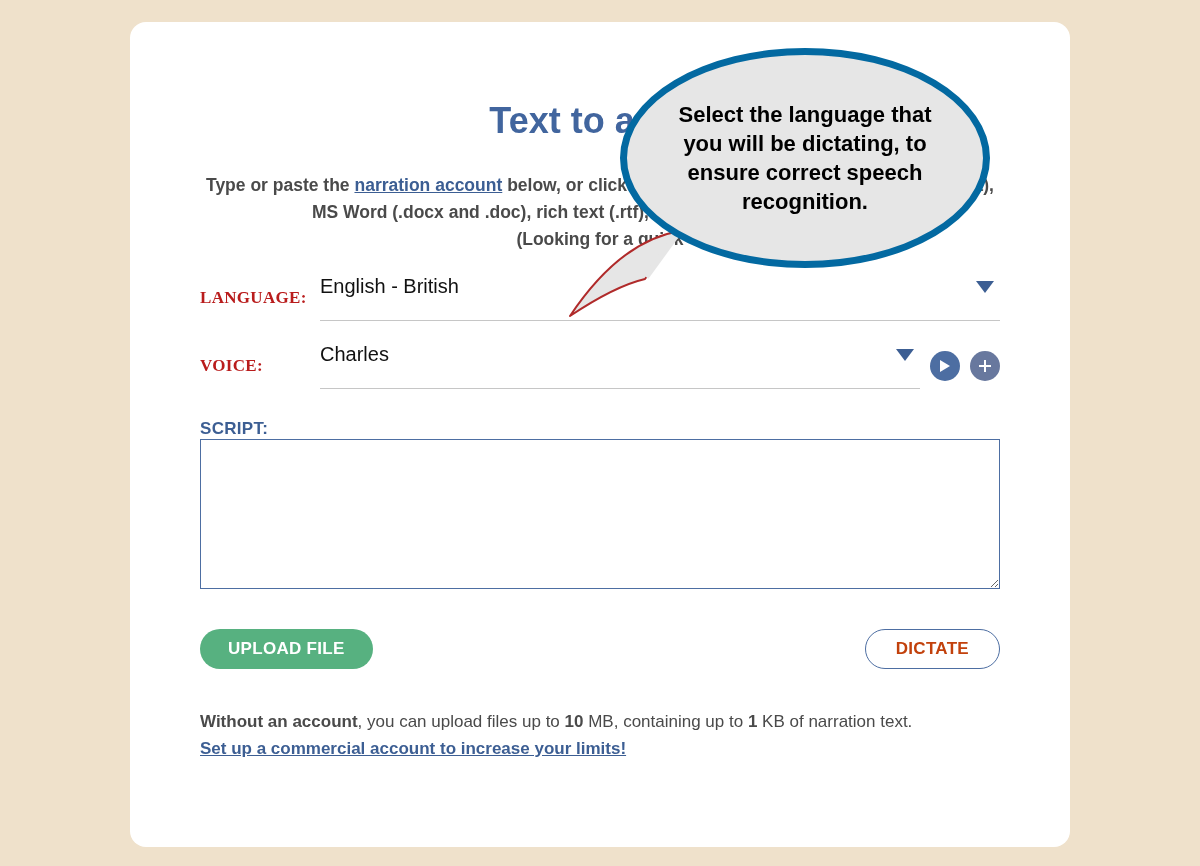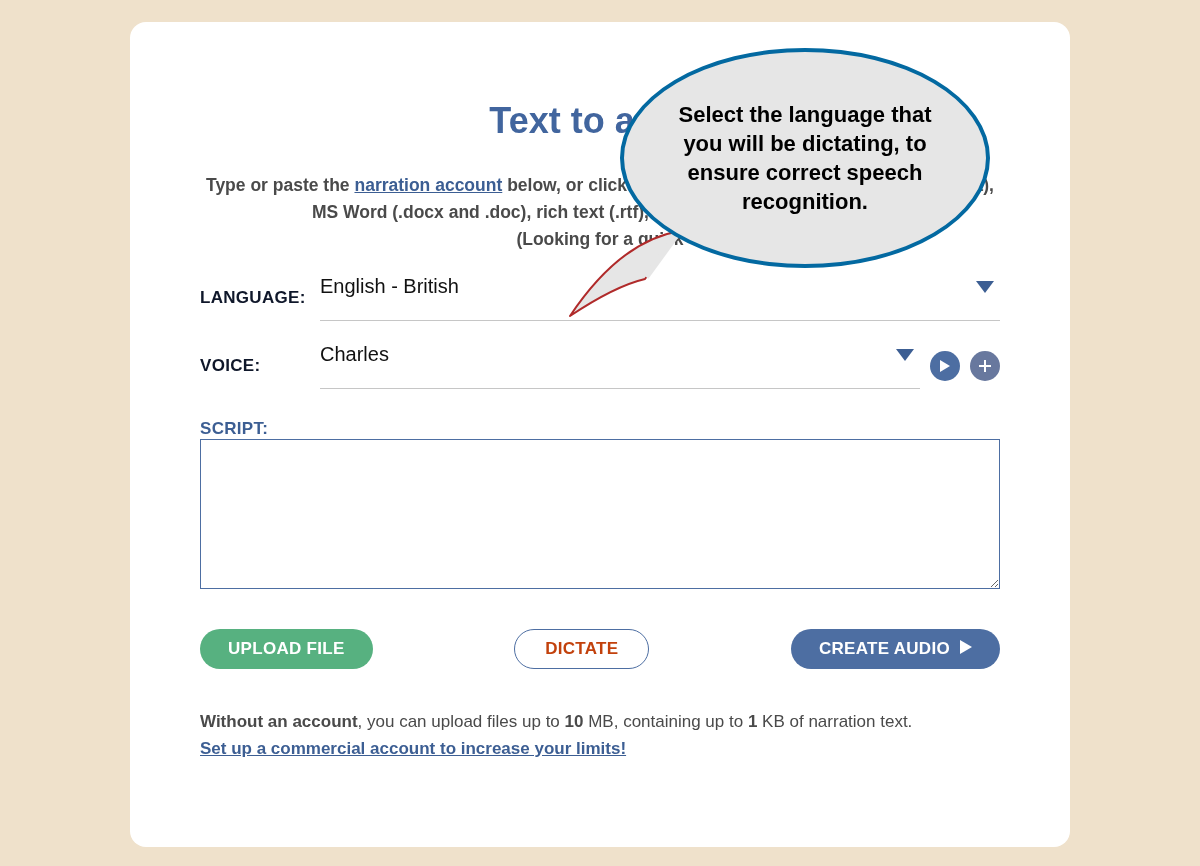--- a/index.html
+++ b/index.html
@@ -42,24 +42,25 @@
     text-decoration: underline;
     cursor: pointer;
   }
   .row {
     display: flex;
     align-items: center;
     margin-top: 22px;
   }
   .row-label {
     width: 120px;
-    color: #0f172a;
+    color: #b91c1c;
     font-weight: 700;
     font-size: 17px;
     letter-spacing: 0.3px;
+    font-family: Liberation Serif, serif;
   }
   .select-wrapper {
     flex: 1;
     display: flex;
     align-items: center;
     border-bottom: 1px solid #c6c6c6;
     padding-bottom: 22px;
     min-height: 30px;
   }
   .select-value {
@@ -158,21 +159,21 @@
     top: 48px;
     width: 370px;
     height: 255px;
   }
   .bubble-body {
     position: absolute;
     left: 0; top: 0;
     width: 370px;
     height: 220px;
     background: #e6e6e6;
-    border: 4px solid #0369a1;
+    border: 7px solid #0369a1;
     border-radius: 50%;
     display: flex;
     align-items: center;
     justify-content: center;
     text-align: center;
     padding: 28px 36px;
     font-size: 22px;
     font-weight: 700;
     color: #000;
     line-height: 1.32;
@@ -232,28 +233,20 @@
         </svg>
     </div>
   </div>
 
   <div class="script-label">SCRIPT:</div>
   <textarea class="script" value="" style=""></textarea>
 
   <div class="button-row">
     <button class="btn btn-upload">UPLOAD FILE</button>
     <button class="btn btn-dictate">DICTATE</button>
-    <button class="btn btn-create">
-      <span>CREATE AUDIO</span>
-      <span class="play-ic">
-        <svg width="12" height="14" viewBox="0 0 12 14">
-            <polygon points="0,0 12,7 0,14" fill="#fff"></polygon>
-          </svg>
-      </span>
-    </button>
   </div>
 
   <div class="footer">
     <b>Without an account</b><span>, you can upload files up to </span><b>10</b><span> MB, containing up to </span><b>1</b><span> KB of narration text.</span>
     <br>
     <span class="link">Set up a commercial account to increase your limits!</span>
   </div>
 
 </div>
 

